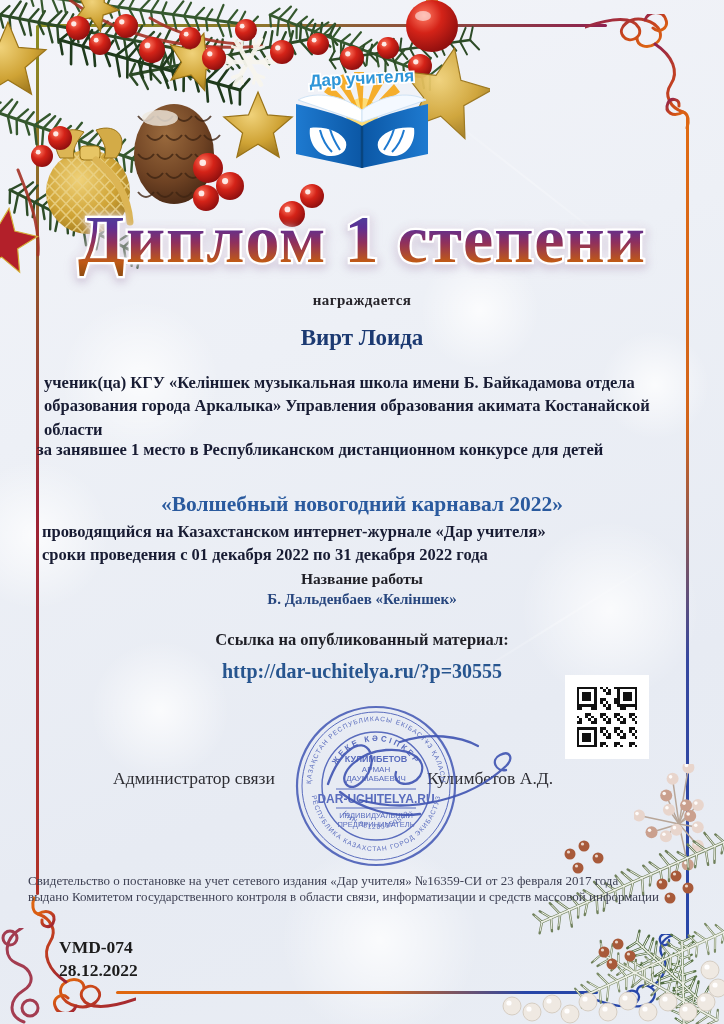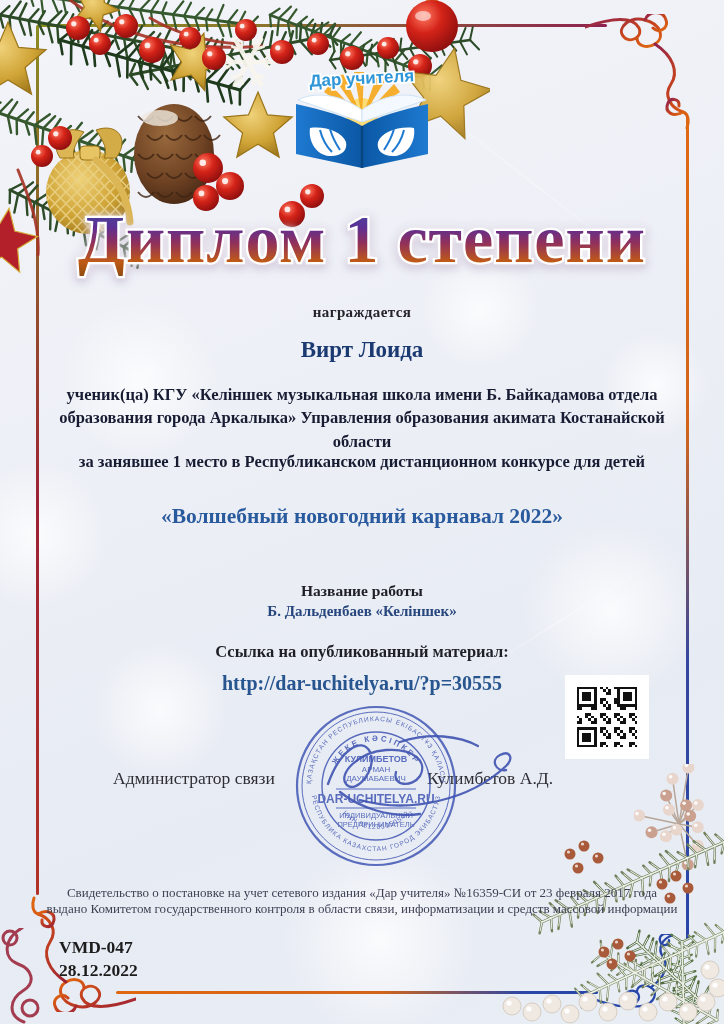--- a/index.html
+++ b/index.html
@@ -2,21 +2,21 @@
 <html><head>
 <meta charset="utf-8">
 <style>
   html,body{margin:0;padding:0;background:#cfd3da;}
   .page{
     position:relative; width:724px; height:1024px; overflow:hidden;
     background:linear-gradient(160deg,#f3f4f9 0%,#edf0f6 35%,#e7ebf3 70%,#e9edf4 100%);
     font-family:"Liberation Serif",serif;
   }
   .abs{position:absolute;}
-  .center-text{position:absolute; left:50%; transform:translateX(-50%); text-align:center; white-space:nowrap;margin-top:12px;}
+  .center-text{position:absolute; left:50%; transform:translateX(-50%); text-align:left; white-space:nowrap;}
   .wrap{white-space:normal;}
   .bokeh{position:absolute; border-radius:50%;
     background:radial-gradient(circle, rgba(255,255,255,.8) 0%, rgba(255,255,255,0) 70%);}
   .streak{position:absolute; background:linear-gradient(90deg, rgba(255,255,255,0), rgba(255,255,255,.55), rgba(255,255,255,0)); height:2px; opacity:.5;}
 
   .frame-line{position:absolute; border-radius:2px;}
   .frame-top{left:37px; top:24px; width:570px; height:3px;
     background:linear-gradient(90deg,#8a8d22 0%,#8d7a2a 35%,#8e2150 100%);}
   .frame-left{left:36px; top:25px; width:3px; height:870px;
     background:linear-gradient(180deg,#8a8d22 0%,#9c2235 55%,#b13227 100%);}
@@ -633,20 +633,24 @@
       </linearGradient>
     </defs>
     <text x="340" y="80" text-anchor="middle" font-family="Liberation Serif, serif" font-weight="bold" font-size="68" letter-spacing="1" fill="url(#titleGrad)" stroke="#ffffff" stroke-width="4.5" paint-order="stroke">Диплом 1 степени</text>
   </svg>
 
   <div class="center-text lbl-awarded">награждается</div>
   <div class="center-text recipient">Вирт Лоида</div>
   <div class="center-text desc wrap">ученик(ца) КГУ «Келіншек музыкальная школа имени Б. Байкадамова отдела образования города Аркалыка» Управления образования акимата Костанайской области</div>
   <div class="center-text achievement">за занявшее 1 место в Республиканском дистанционном конкурсе для детей</div>
   <div class="center-text contest-title">«Волшебный новогодний карнавал 2022»</div>
+  <div class="center-text host-block">
+    <div>проводящийся на Казахстанском интернет-журнале «Дар учителя»</div>
+    <div>сроки проведения с 01 декабря 2022 по 31 декабря 2022 года</div>
+  </div>
   <div class="center-text work-label">Название работы</div>
   <div class="center-text work-title">Б. Дальденбаев «Келіншек»</div>
   <div class="center-text link-label">Ссылка на опубликованный материал:</div>
   <a class="center-text link-url" href="#">http://dar-uchitelya.ru/?p=30555</a>
 
   <svg class="abs" style="left:565px;top:675px;" width="84" height="84" viewBox="0 0 29 29" shape-rendering="crispEdges">
     <rect x="0" y="0" width="29" height="29" fill="#ffffff"></rect>
     <g id="qr-modules" fill="#111111">
         <rect x="12" y="4" width="1" height="1"></rect>
         <rect x="14" y="4" width="1" height="1"></rect>
@@ -1233,17 +1237,17 @@
       <circle cx="10" cy="10" r="7"></circle>
       <circle cx="30" cy="80" r="8"></circle>
     </g>
   </svg>
 
   <div class="center-text footnote wrap">
     <div>Свидетельство о постановке на учет сетевого издания «Дар учителя» №16359-СИ от 23 февраля 2017 года</div>
     <div>выдано Комитетом государственного контроля в области связи, информатизации и средств массовой информации</div>
   </div>
   <div class="abs doc-block">
-    <div>VMD-047</div>
+    <div>VMD-074</div>
     <div>28.12.2022</div>
   </div>
 
 </div>
 
 </body></html>

